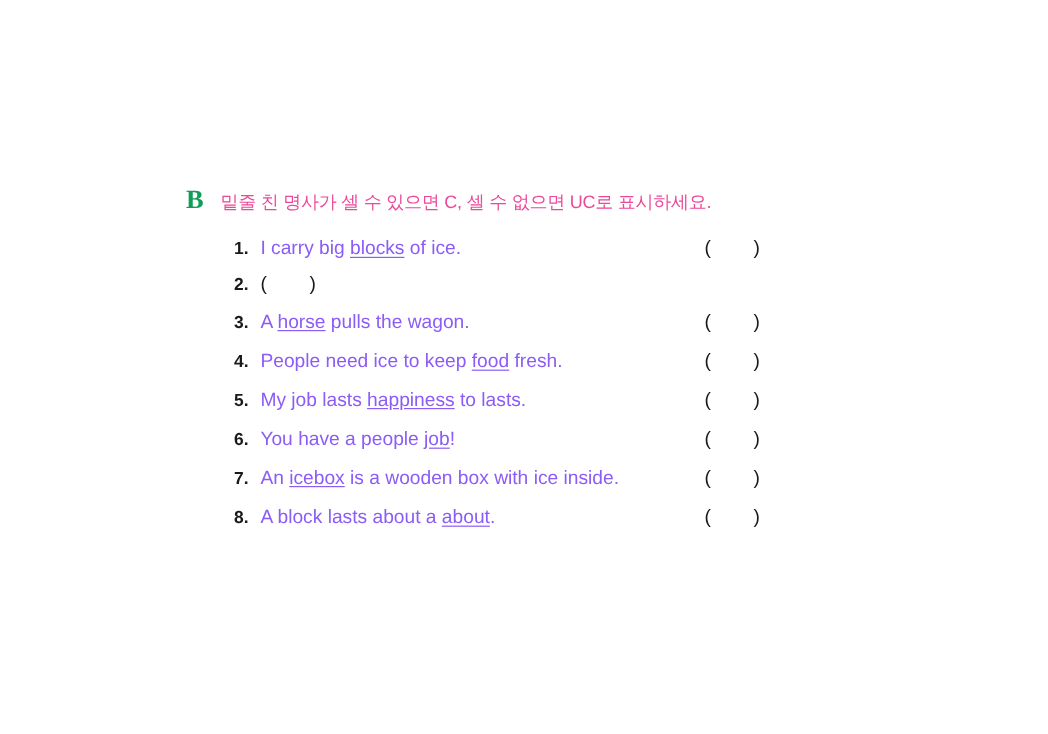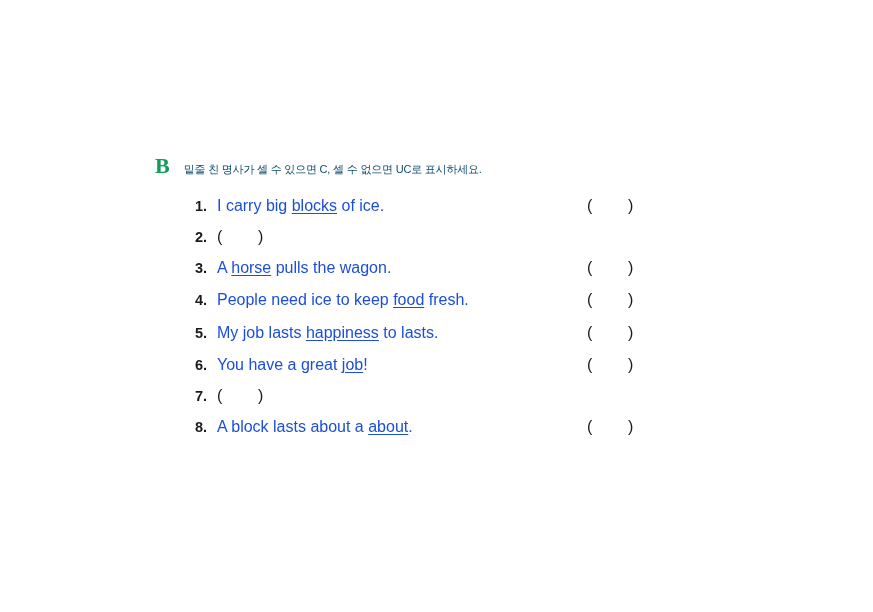--- a/index.html
+++ b/index.html
@@ -28,22 +28,22 @@
     margin-bottom: 18px;
   }
   .section-letter {
     font-size: 22px;
     font-weight: bold;
     color: #0f9d58;
     line-height: 1;
     font-family: "Liberation Serif", serif;
   }
   .section-instruction {
-    font-size: 11px;
-    color: #0c4a6e;
+    font-size: 15px;
+    color: #ec4899;
     line-height: 1.3;
     letter-spacing: -0.2px;
   }
   .items {
     margin-left: 40px;
   }
   .item {
     display: flex;
     align-items: baseline;
     margin-bottom: 11px;
@@ -52,21 +52,21 @@
   .item-num {
     width: 22px;
     flex: 0 0 22px;
     font-weight: bold;
     font-size: 14.5px;
     color: #1a1a1a;
   }
   .item-text {
     flex: 0 0 370px;
     width: 370px;
-    color: #1d4ed8;
+    color: #8b5cf6;
     font-size: 16px;
     line-height: 1.35;
   }
   .item-text u {
     text-decoration: underline;
     text-underline-offset: 2px;
   }
   .answer-paren {
     flex: 0 0 auto;
     font-size: 16px;
@@ -105,25 +105,26 @@
         <span class="item-text"><span>People need ice to keep </span><u>food</u><span> fresh.</span></span>
         <span class="answer-paren">(        )</span>
       </div>
       <div class="item">
         <span class="item-num">5.</span>
         <span class="item-text"><span>My job lasts </span><u>happiness</u><span> to lasts.</span></span>
         <span class="answer-paren">(        )</span>
       </div>
       <div class="item">
         <span class="item-num">6.</span>
-        <span class="item-text"><span>You have a great </span><u>job</u><span>!</span></span>
+        <span class="item-text"><span>You have a people </span><u>job</u><span>!</span></span>
         <span class="answer-paren">(        )</span>
       </div>
       <div class="item">
         <span class="item-num">7.</span>
+        <span class="item-text"><span>An </span><u>icebox</u><span> is a wooden box with ice inside.</span></span>
         <span class="answer-paren">(        )</span>
       </div>
       <div class="item">
         <span class="item-num">8.</span>
         <span class="item-text"><span>A block lasts about a </span><u>about</u><span>.</span></span>
         <span class="answer-paren">(        )</span>
       </div>
     </div>
 
 </div>

